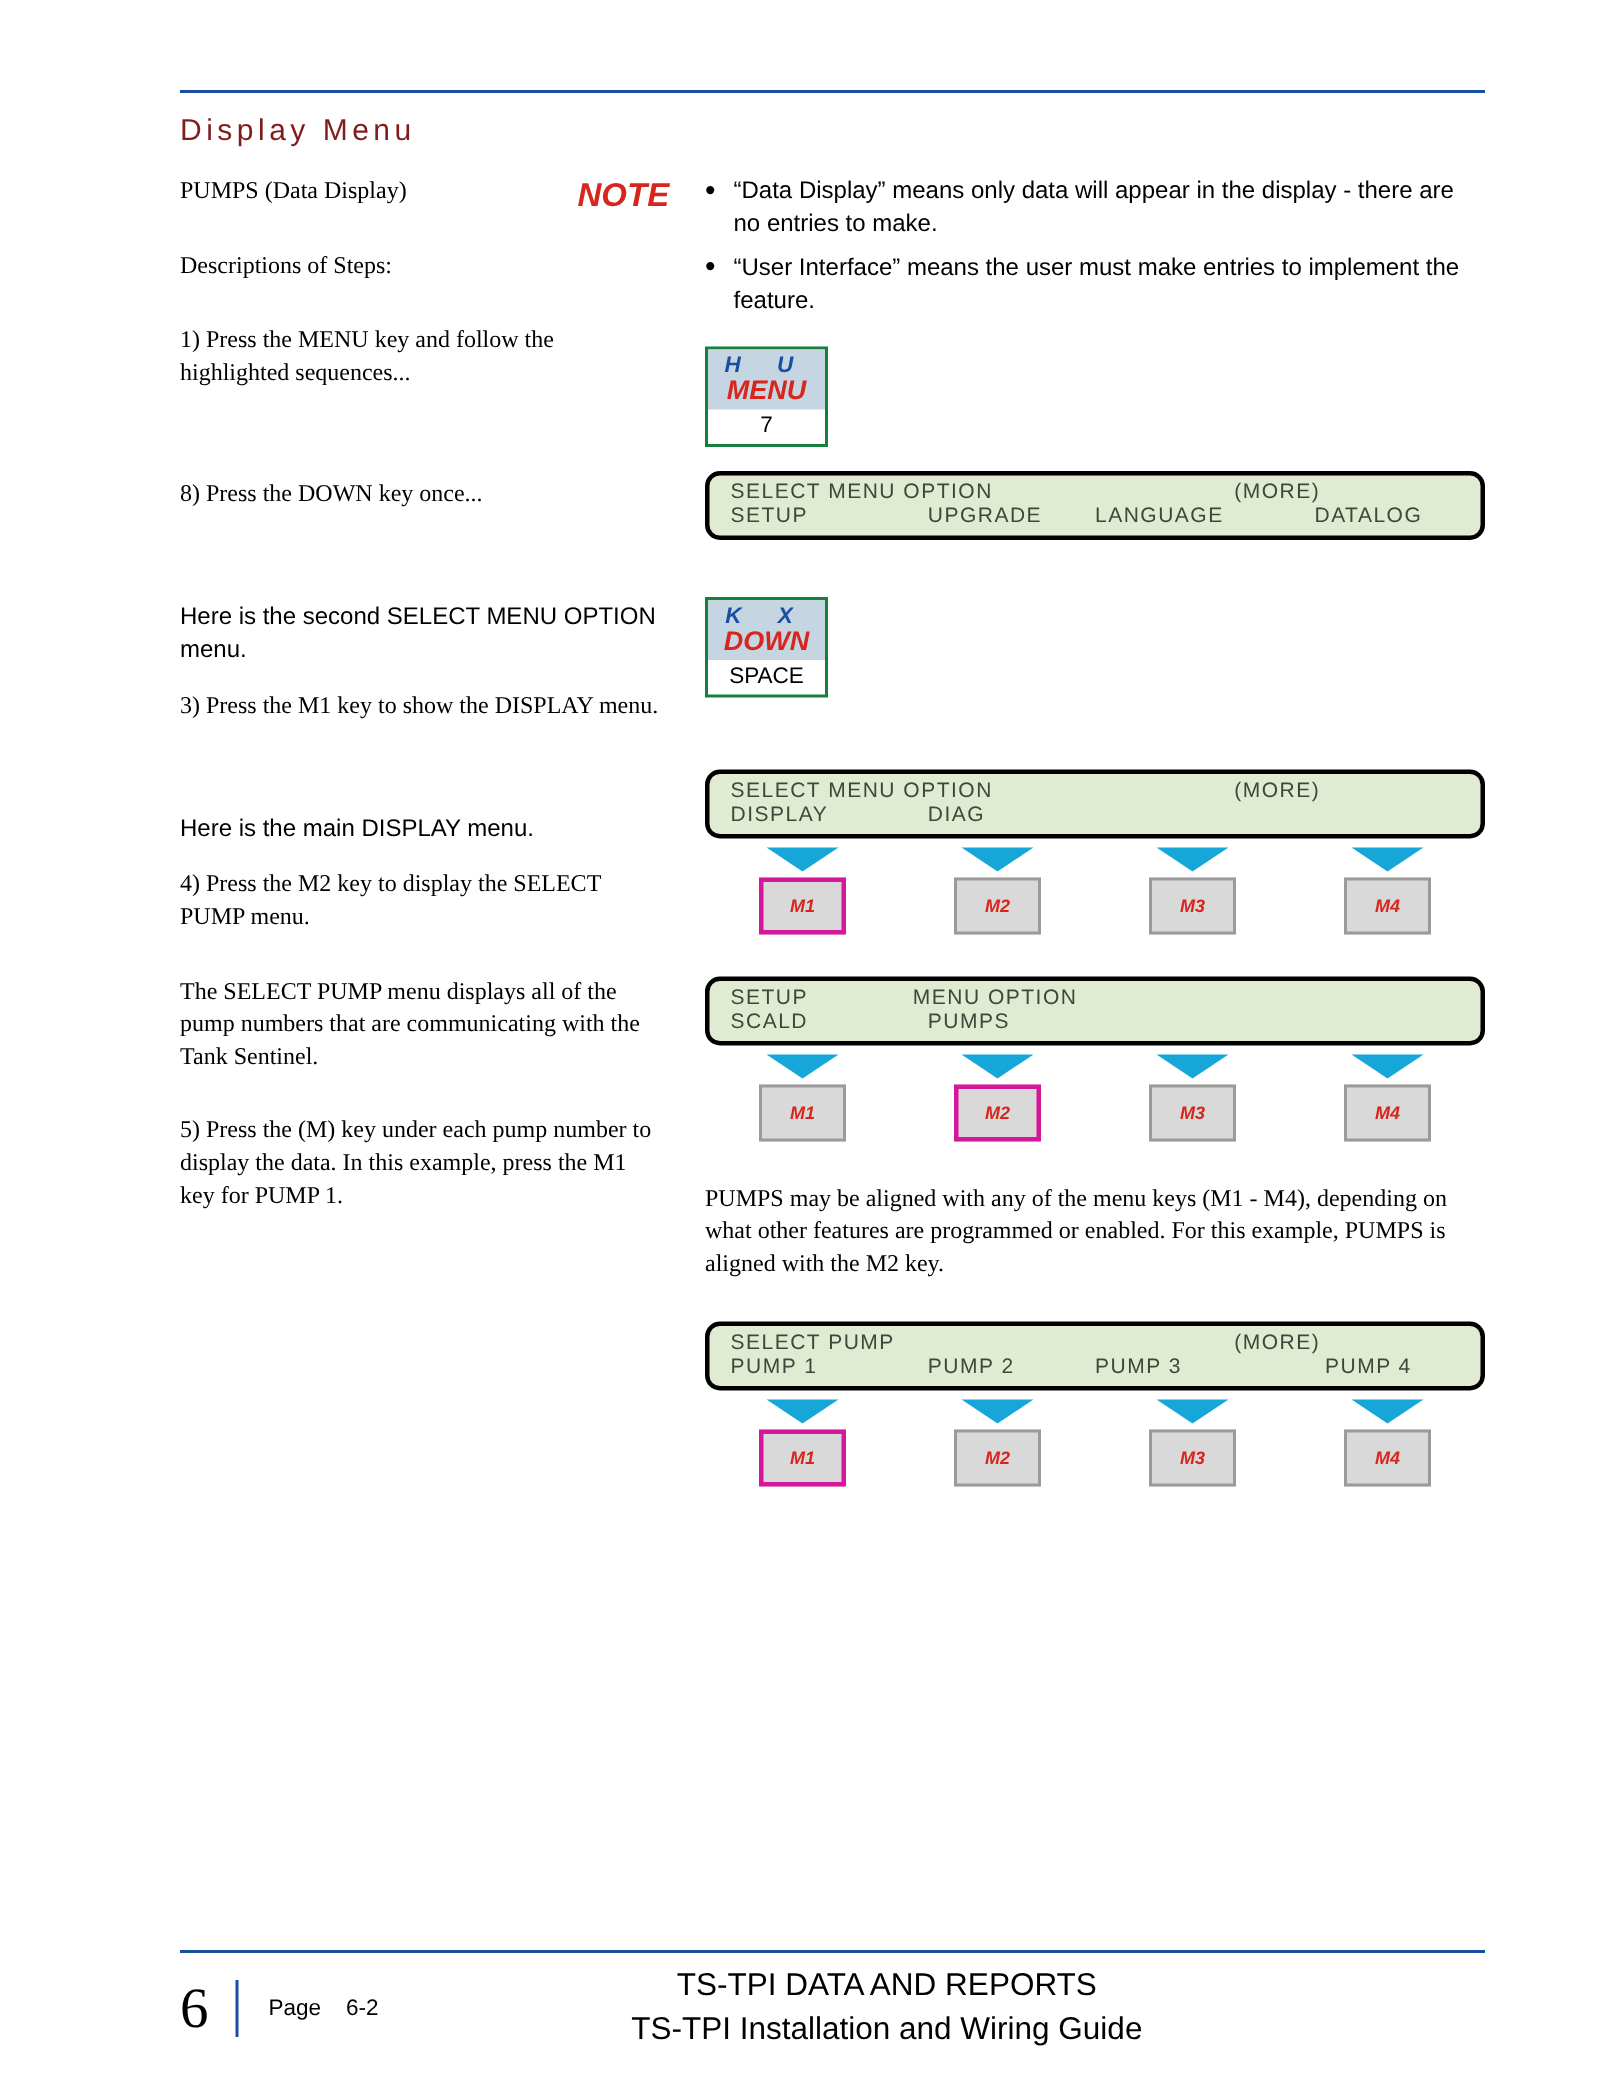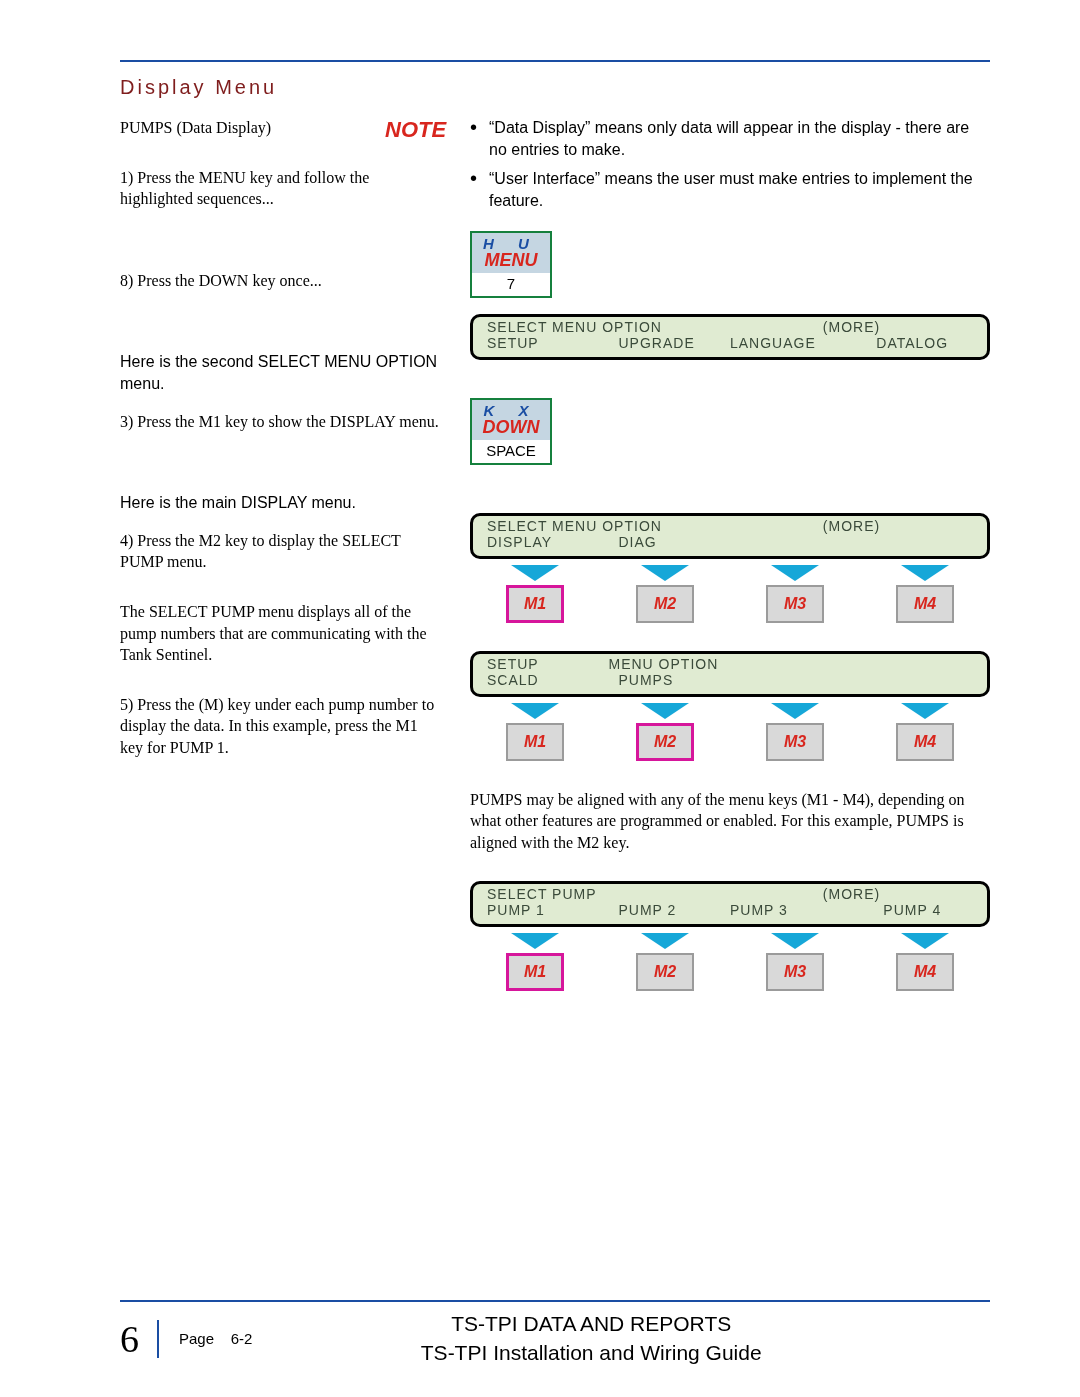--- a/index.html
+++ b/index.html
@@ -120,21 +120,21 @@
     border: 2px solid #9b9b9b;
     background: #d9d9d9;
     width: 58px;
     height: 38px;
     display: flex;
     align-items: center;
     justify-content: center;
     color: #d8261e;
     font-style: italic;
     font-weight: bold;
-    font-size: 16px;
+    font-size: 12px;
   }
   .mbtn.sel { border: 3px solid #d6169b; }
 
   
   .footer {
     position: absolute;
     left: 0; right: 0;
     bottom: 30px;
   }
   .foot-rule {
@@ -170,20 +170,21 @@
 <body>
 
 <div class="page">
   <div class="top-rule"></div>
   <div class="heading">Display Menu</div>
 
   <div class="two-col">
 
     <div class="left-col">
       <div class="para">PUMPS (Data Display)</div>
+      <div class="para">Descriptions of Steps:</div>
       <div class="para">1) Press the MENU key and follow the highlighted sequences...</div>
       <div class="gap-md"></div>
       <div class="para">8) Press the DOWN key once...</div>
       <div class="gap-md"></div>
       <div class="para-tight">Here is the second SELECT MENU OPTION menu.</div>
       <div class="para">3) Press the M1 key to show the DISPLAY menu.</div>
       <div class="gap-md"></div>
       <div class="para-tight">Here is the main DISPLAY menu.</div>
       <div class="para">4) Press the M2 key to display the SELECT PUMP menu.</div>
       <div class="para">The SELECT PUMP menu displays all of the pump numbers that are communicating with the Tank Sentinel.</div>

